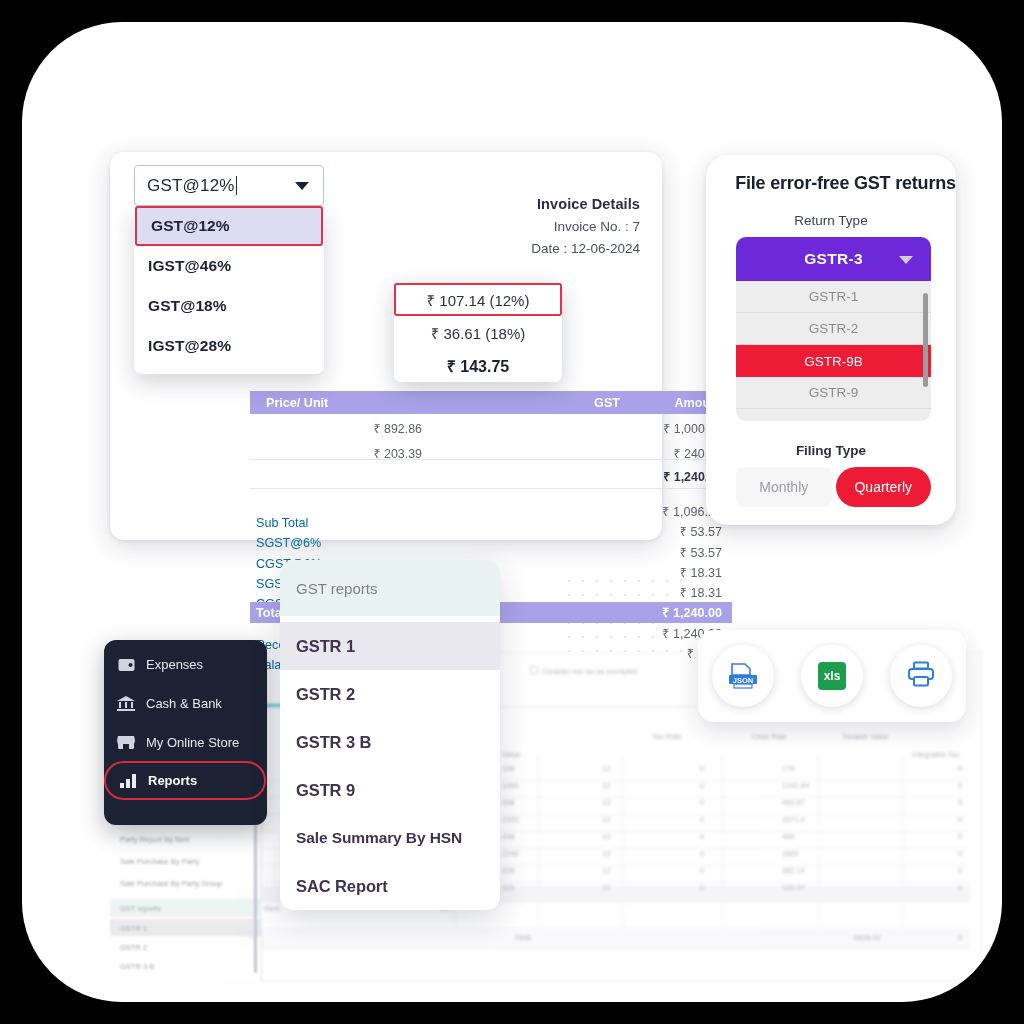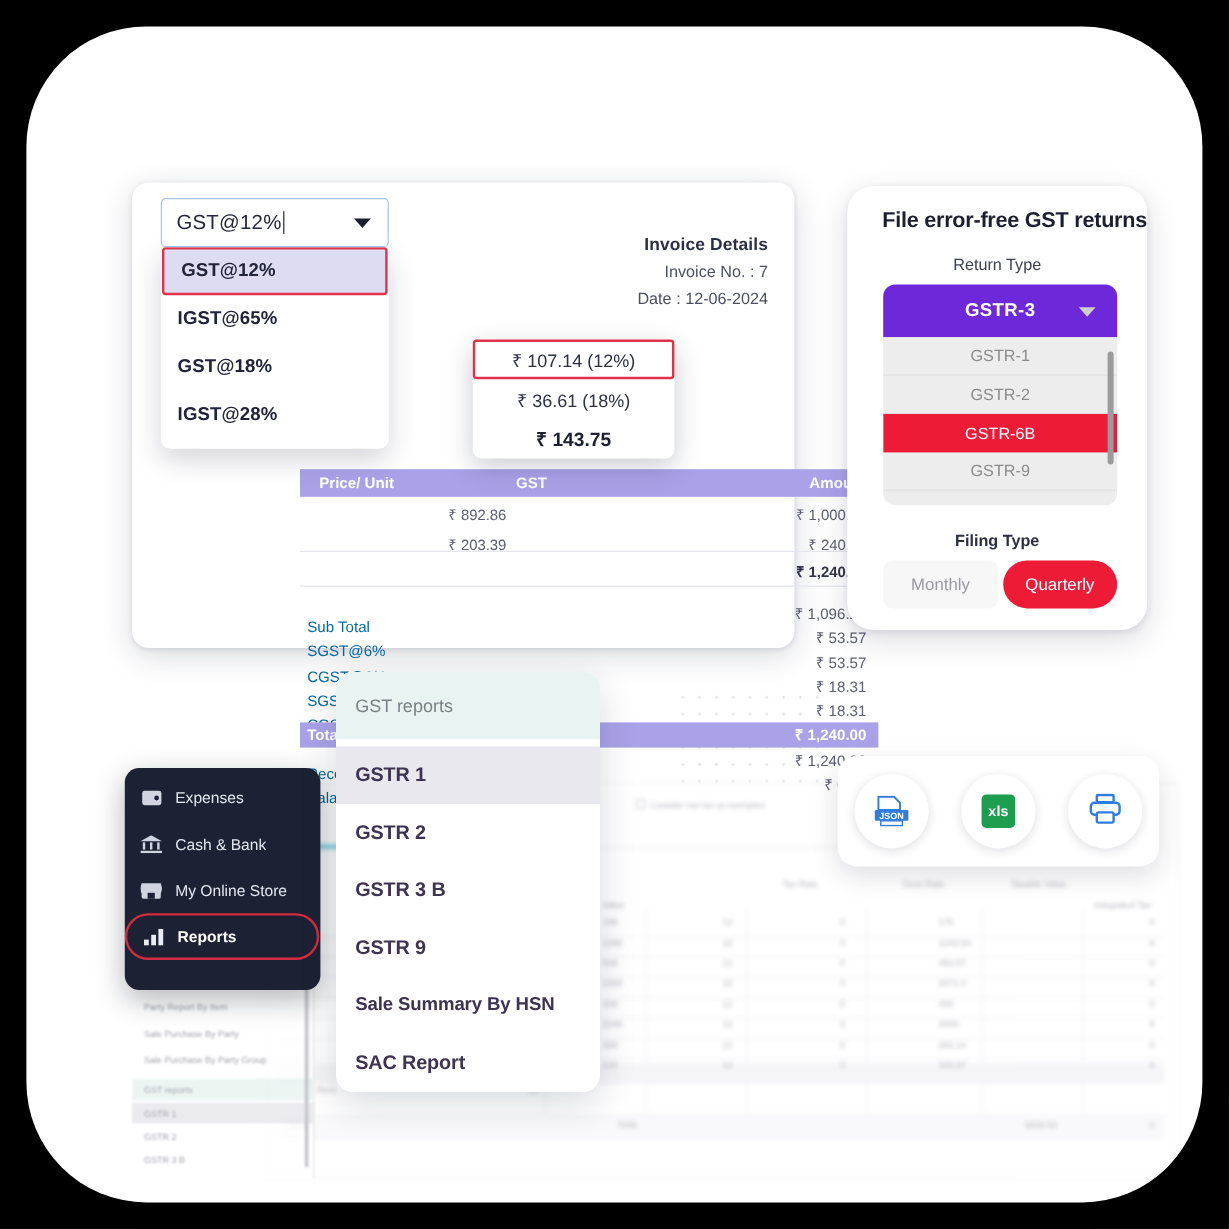--- a/index.html
+++ b/index.html
@@ -55,21 +55,21 @@
 
   
   #inv-thead {
     position: absolute; left: 140px; top: 239px;
     width: 482px; height: 23px;
     background: #a9a2e8;
     display: flex; align-items: center;
     color: #ffffff; font-weight: bold; font-size: 12.6px;
   }
   #inv-thead .c-price { width: 180px; padding-left: 16px; }
-  #inv-thead .c-gst   { width: 190px; text-align: left; }
+  #inv-thead .c-gst   { width: 190px; text-align: right; }
   #inv-thead .c-amt   { flex: 1; text-align: right; padding-right: 10px; }
 
   .inv-row {
     position: absolute; left: 140px; width: 482px; height: 23px;
     display: flex; align-items: center; font-size: 12.4px; color: #5c6070;
   }
   .inv-row .c-price { width: 180px; text-align: right; padding-right: 8px; }
   .inv-row .c-gst   { width: 190px; }
   .inv-row .c-amt   { flex: 1; text-align: right; padding-right: 10px; }
   #inv-row-1 { top: 265px; }
@@ -605,36 +605,36 @@
     <div class="pop-row tot">₹ 143.75</div>
   </div>
 
   <div id="rate-select">
     <span class="value">GST@12%</span>
         <span id="caret-blink"></span>
     <span class="caret"></span>
   </div>
   <div id="rate-list">
     <div class="rate-opt sel">GST@12%</div>
-    <div class="rate-opt">IGST@65%</div>
+    <div class="rate-opt">IGST@46%</div>
     <div class="rate-opt">GST@18%</div>
     <div class="rate-opt">IGST@28%</div>
   </div>
 
   <div id="returns-card">
     <div id="returns-title">File error-free GST returns</div>
     <div id="returns-subtitle">Return Type</div>
     <div id="rt-dropdown">
       <span>GSTR-3</span>
       <span class="caret2"></span>
     </div>
     <div id="rt-list">
       <div class="rt-opt">GSTR-1</div>
       <div class="rt-opt">GSTR-2</div>
-      <div class="rt-opt active">GSTR-6B</div>
+      <div class="rt-opt active">GSTR-9B</div>
       <div class="rt-opt">GSTR-9</div>
       <div id="rt-scrollbar"></div>
     </div>
     <div id="filing-label">Filing Type</div>
     <div id="filing-btns">
       <div id="btn-monthly">Monthly</div>
       <div id="btn-quarterly">Quarterly</div>
     </div>
   </div>
 

